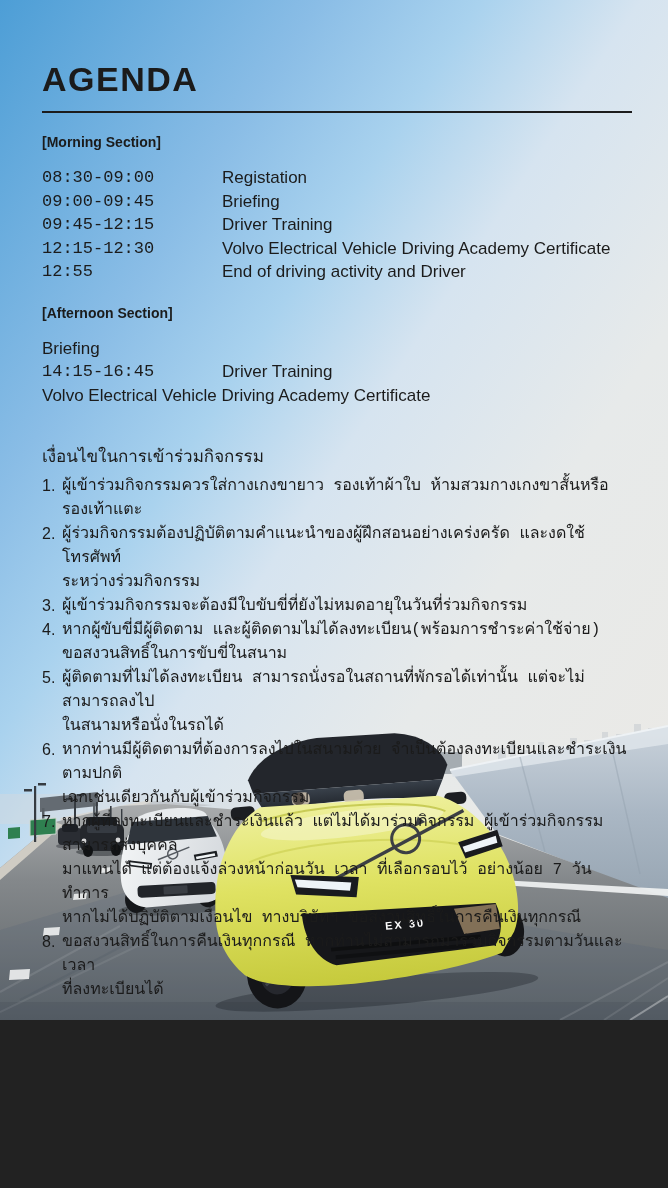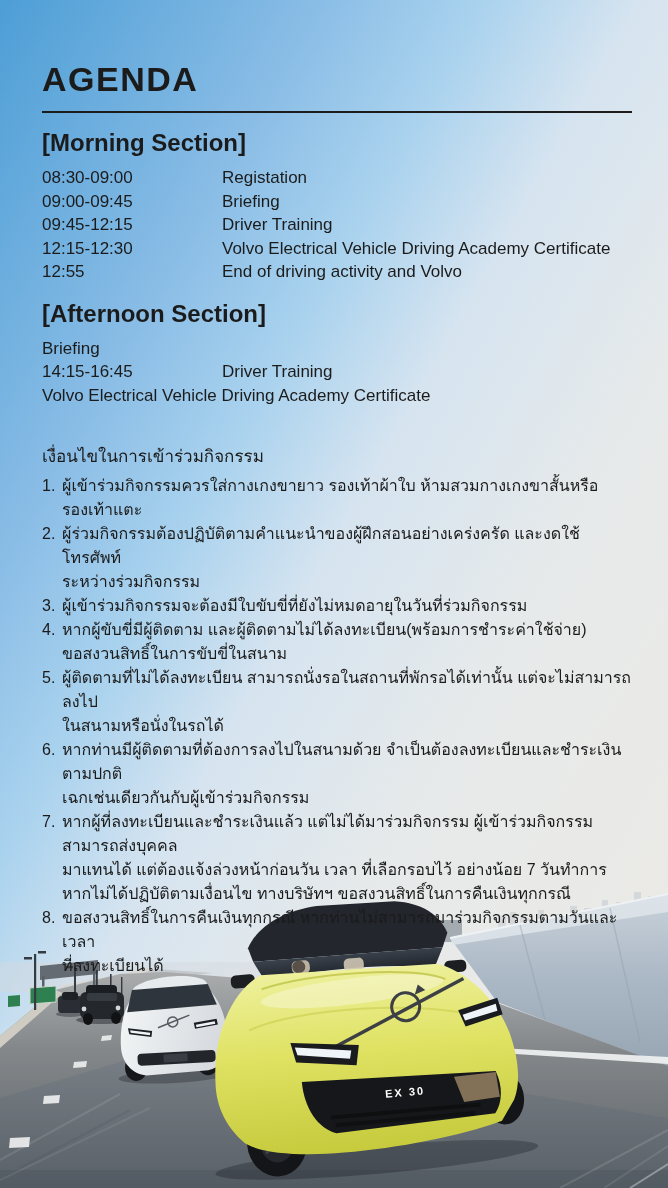--- a/index.html
+++ b/index.html
@@ -1,41 +1,41 @@
 <!DOCTYPE html>
 <html><head>
 <meta charset="utf-8">
 <title>AGENDA</title>
 <style>
   html,body { margin:0; padding:0; }
   body { background:#222; }
   .page {
     position:relative;
-    width:668px; height:1188px;
+    width:668px; height:1020px;
     margin:0 auto;
     overflow:hidden;
     background:linear-gradient(to bottom right,
       #4d9ed6 0%, #8abde6 24%, #a9d2ee 36%, #d6e4f0 48%,
       #e7eaea 66%, #ece9e4 100%);
     font-family:"Liberation Sans","DejaVu Sans",sans-serif;
     color:#1b1b1b;
   }
   .content { position:absolute; inset:0; padding:62px 36px 0 42px; z-index:2; }
   h1.title { margin:0; font-size:34px; line-height:34px; font-weight:bold; letter-spacing:1.5px; }
   .divider { height:2px; background:#1c1c1c; margin-top:15px; }
-  h2.section-label { margin:19px 0 0 0; font-size:24px; line-height:21px; font-weight:bold; }
+  h2.section-label { margin:19px 0 0 0; font-size:14px; line-height:21px; font-weight:bold; }
   .rows { margin-top:13px; }
   .row { display:flex; font-size:17px; line-height:23.5px; white-space:nowrap; }
-  .row .time { width:180px; flex:0 0 180px; }
+  .row .time { width:180px; flex:0 0 180px;font-family:Liberation Mono, monospace; }
   .conditions { margin-top:38px; }
   h3.cond-heading { margin:0; font-size:17px; line-height:24px; font-weight:normal; }
   ol.cond-list { list-style:none; margin:5px 0 0 0; padding:0; font-size:16px; line-height:24px; }
   ol.cond-list li { display:flex; }
   ol.cond-list .num { flex:0 0 20px; }
-  ol.cond-list .txt { white-space:pre-line; }
+  ol.cond-list .txt { white-space:pre-line;font-family:Liberation Mono, monospace; }
   .photo { position:absolute; left:0; bottom:0; width:668px; height:320px; z-index:1; }
   .photo svg { display:block; }
 </style>
 </head>
 <body>
 
 <div class="page">
 
   <div class="content">
     <h1 class="title">AGENDA</h1>
@@ -55,21 +55,21 @@
         <div class="row">
           <span class="time">09:45-12:15</span>
           <span class="act">Driver Training</span>
         </div>
         <div class="row">
           <span class="time">12:15-12:30</span>
           <span class="act">Volvo Electrical Vehicle Driving Academy Certificate</span>
         </div>
         <div class="row">
           <span class="time">12:55</span>
-          <span class="act">End of driving activity and Volvo</span>
+          <span class="act">End of driving activity and Driver</span>
         </div>
       </div>
     </section>
 
     <section>
       <h2 class="section-label">[Afternoon Section]</h2>
       <div class="rows">
         <div class="row">
         </div>
         <div class="row">

